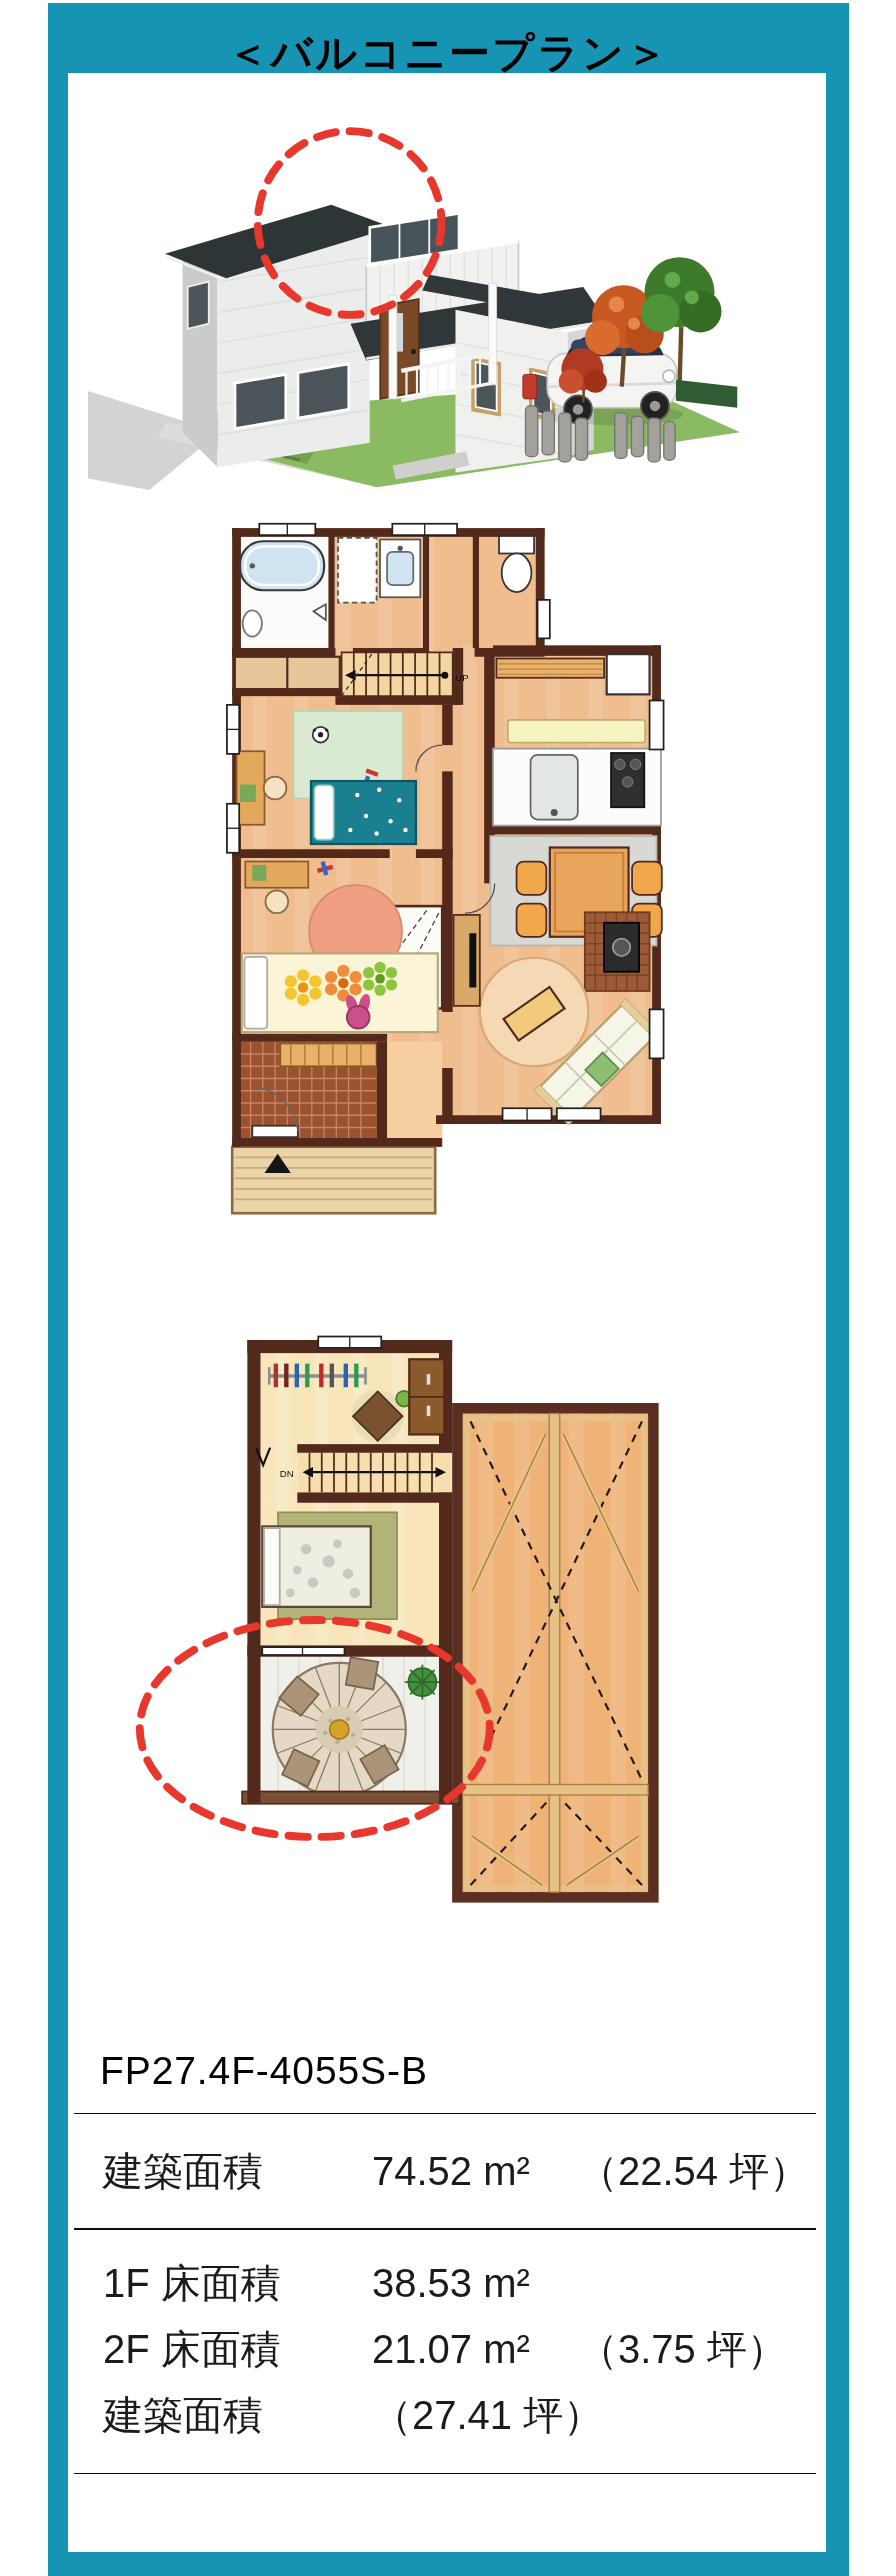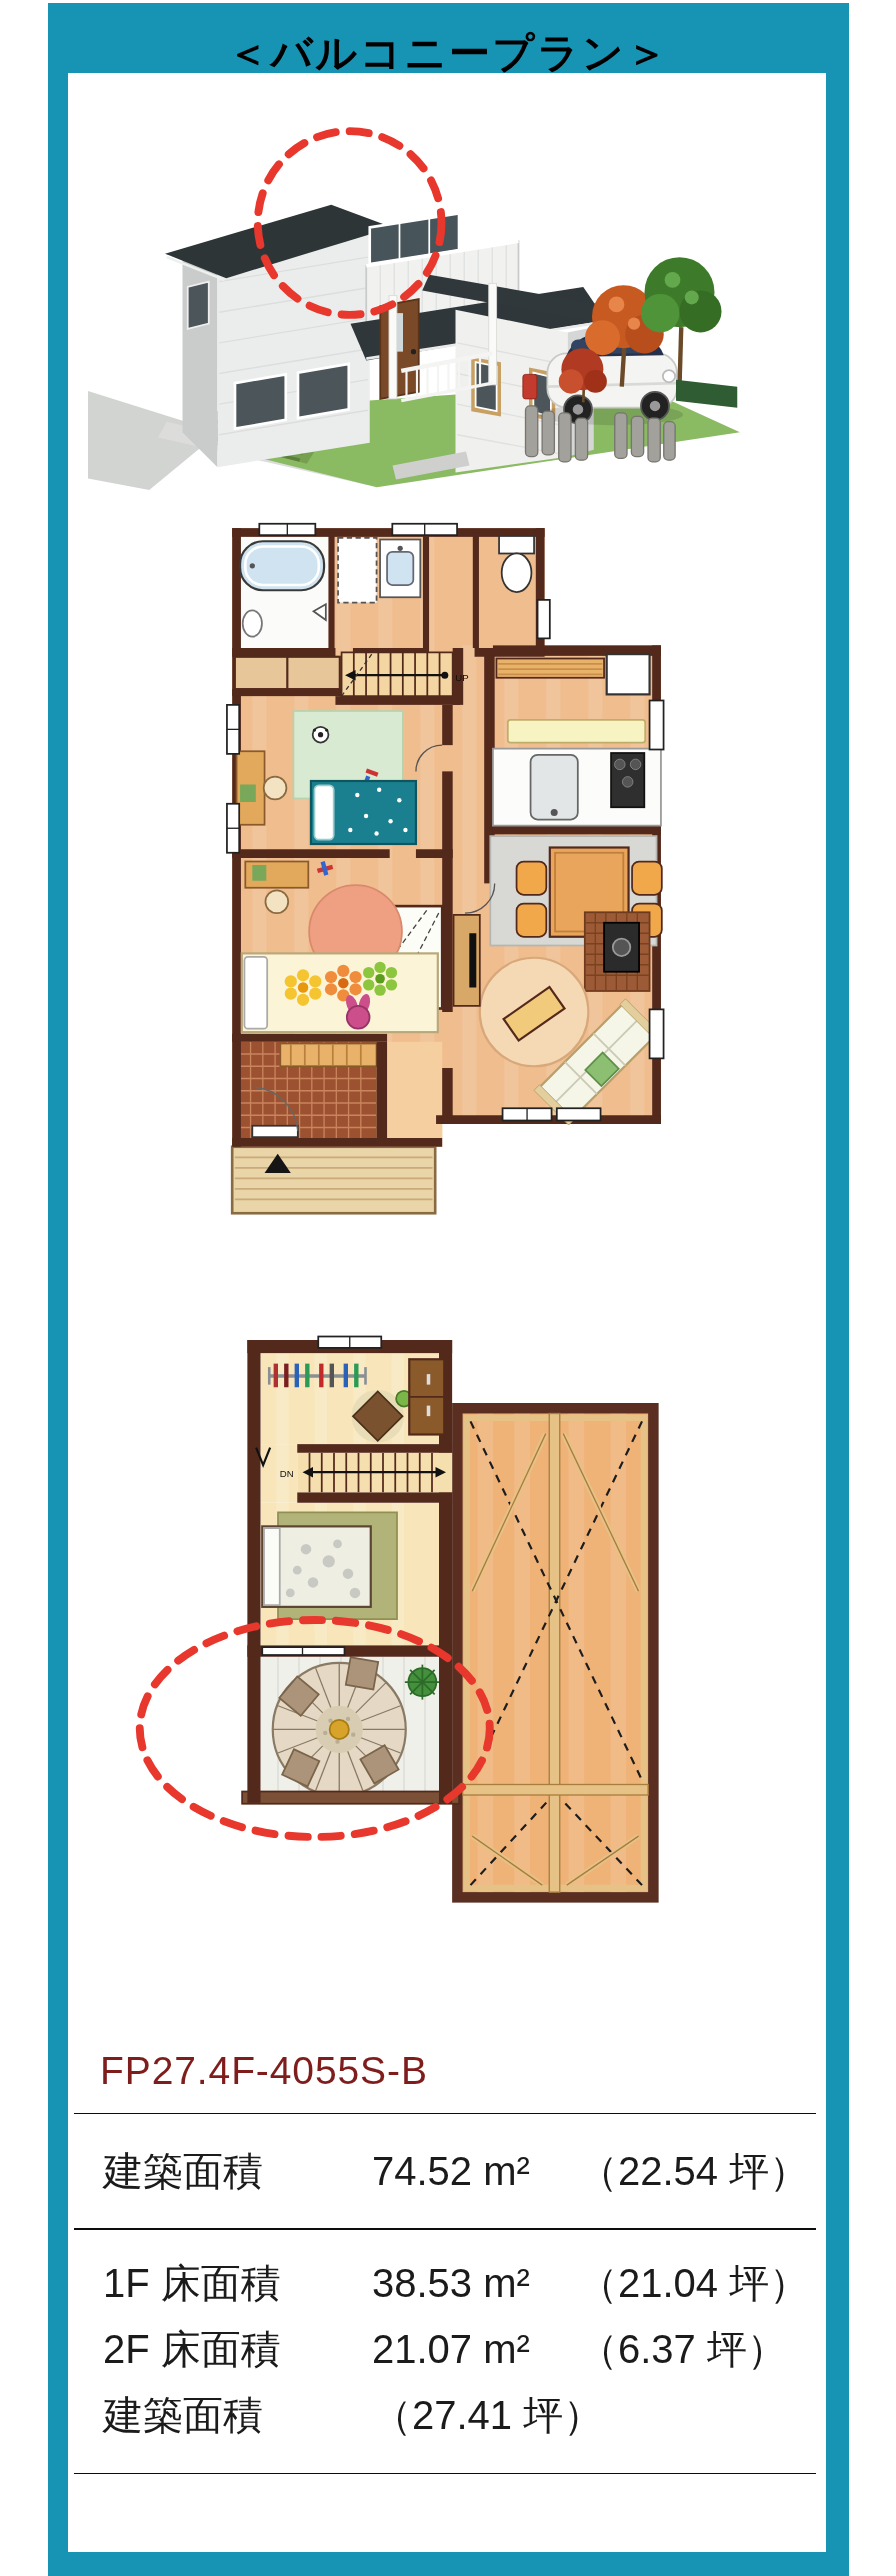--- a/index.html
+++ b/index.html
@@ -6,21 +6,21 @@
   #page{position:relative;width:896px;height:2576px;background:#fff;overflow:hidden;
         font-family:"Liberation Sans","DejaVu Sans",sans-serif;}
   .layer{position:absolute;}
   
   #frame{left:48px;top:2.6px;width:801px;height:2573px;box-sizing:border-box;
          border-style:solid;}
   #banner-title{left:48px;top:26px;width:801px;text-align:center;
         font-size:41px;font-weight:900;color:#000;letter-spacing:2.6px;}
   
   #spec{left:74px;top:2039px;width:742px;color:#1b1b1b;}
-  .spec-model{font-size:39px;font-weight:500;letter-spacing:0.9px;padding-left:26px;height:63px;line-height:63px;color:#7f1d1d;}
+  .spec-model{font-size:39px;font-weight:500;letter-spacing:0.9px;padding-left:26px;height:63px;line-height:63px;color:#000000;}
   .spec-hr{height:1.8px;background:#0d0d0d;width:100%;}
   .spec-row{display:flex;align-items:center;height:54px;font-size:40px;}
   .spec-label{width:298px;padding-left:29px;box-sizing:border-box;}
   .spec-m2{width:206px;}
   .spec-tsubo{flex:1;text-align:left;padding-right:1.8px;}
   .gap1{height:30px;} .gap2{height:26px;} .gap3{height:10.5px;} .gap4{height:12.3px;}
   svg{display:block;}
   text{font-family:"Liberation Sans","DejaVu Sans",sans-serif;}
 </style>
 </head>
@@ -668,27 +668,26 @@
       <span class="spec-label">建築面積</span>
       <span class="spec-m2">74.52 m²</span>
       <span class="spec-tsubo">（22.54 坪）</span>
     </div>
     <div class="gap1"></div>
     <div class="spec-hr"></div>
     <div class="gap2"></div>
     <div class="spec-row">
       <span class="spec-label">1F 床面積</span>
       <span class="spec-m2">38.53 m²</span>
-      <span class="spec-tsubo">（21.04 坪）</span>
     </div>
     <div class="gap4"></div>
     <div class="spec-row">
       <span class="spec-label">2F 床面積</span>
       <span class="spec-m2">21.07 m²</span>
-      <span class="spec-tsubo">（6.37 坪）</span>
+      <span class="spec-tsubo">（3.75 坪）</span>
     </div>
     <div class="gap4"></div>
     <div class="spec-row">
       <span class="spec-label">建築面積</span>
       <span class="spec-tsubo">（27.41 坪）</span>
     </div>
     <div class="gap1"></div>
     <div class="spec-hr"></div>
   </div>
 

